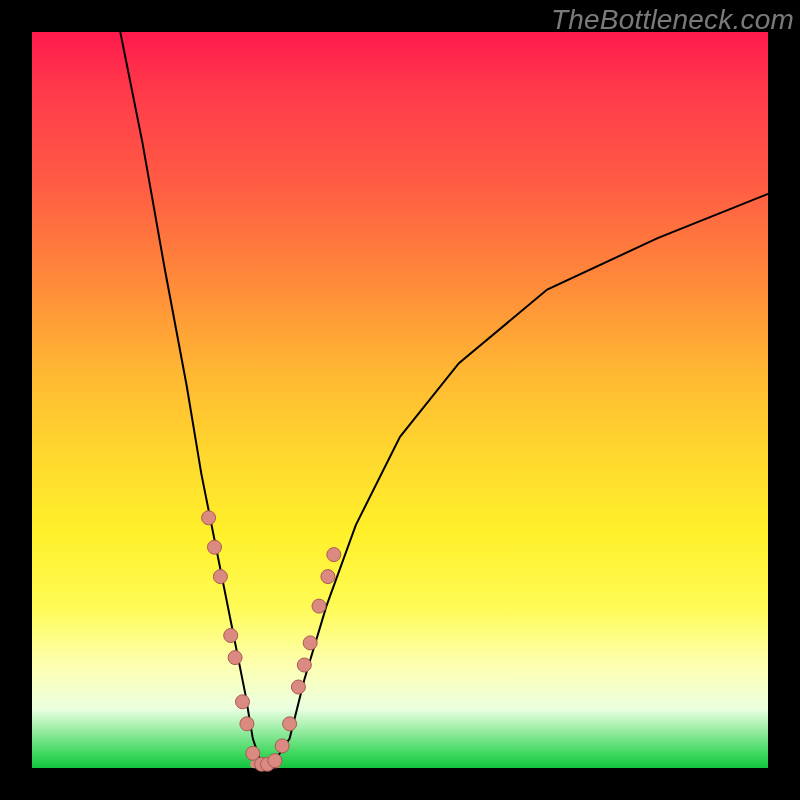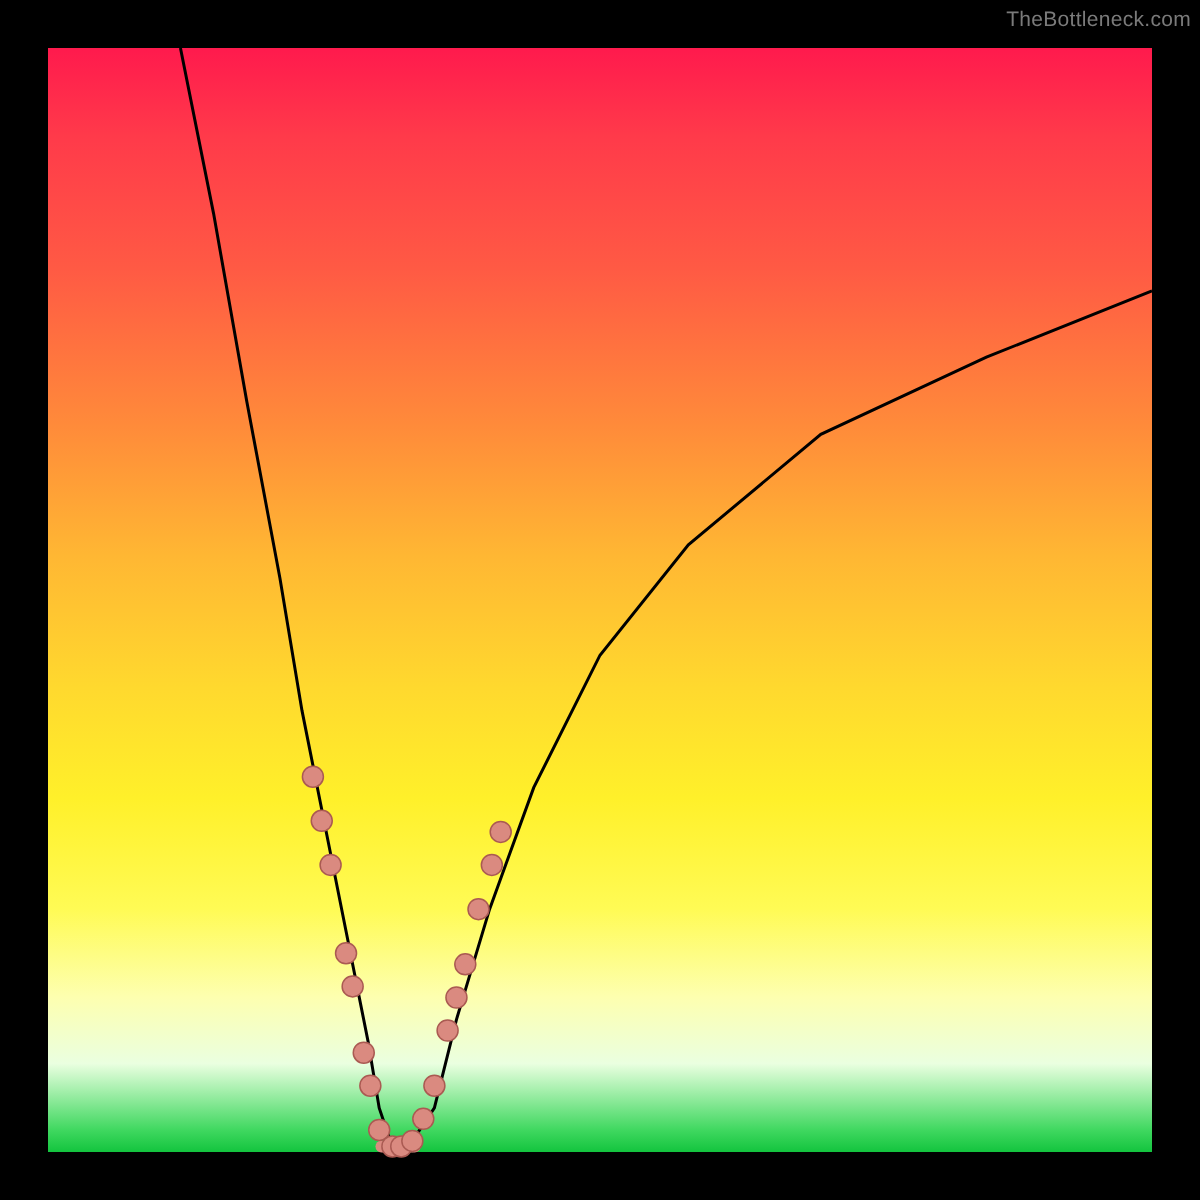--- a/index.html
+++ b/index.html
@@ -40,23 +40,24 @@
       #eaffe0 92%,
       #40d860 98%,
       #13c43e 100%
     );
   }
   .watermark {
     position: absolute;
     right: 6px;
     top: 4px;
     color: #7a7a7a;
-    font-size: 14px;
+    font-size: 28px;
     letter-spacing: 0.2px;
     user-select: none;
+    font-style: italic;
   }
   svg.curve {
     position: absolute;
     left: 0;
     top: 0;
     width: 736px;
     height: 736px;
     overflow: visible;
   }
   .curve-path {

